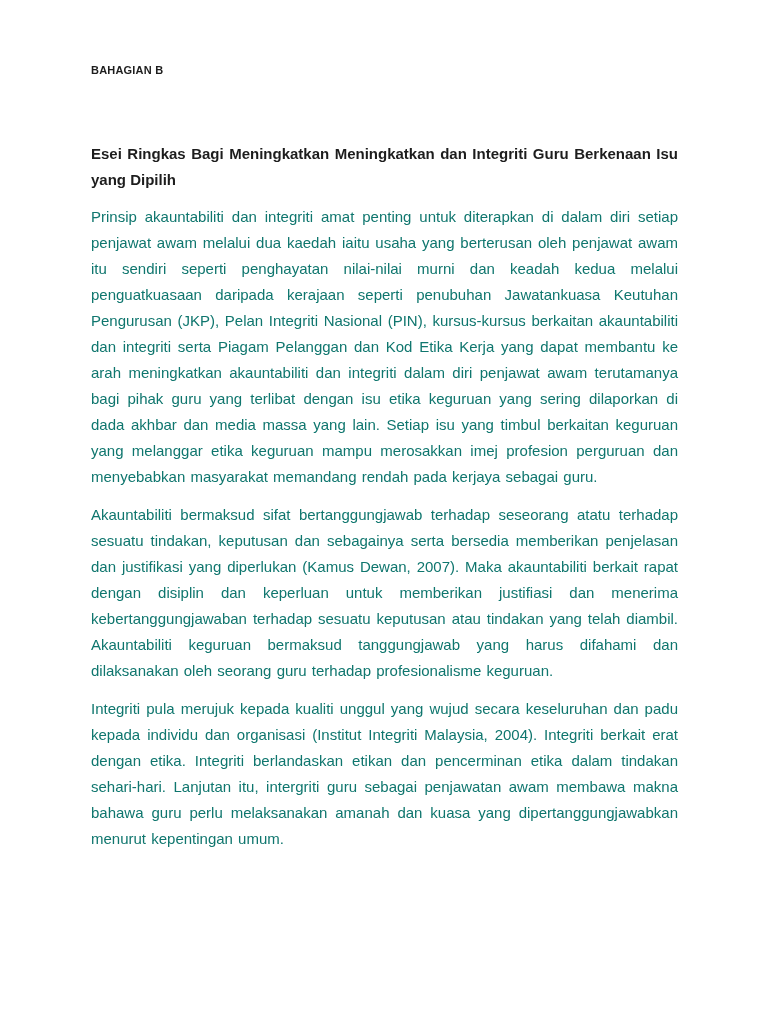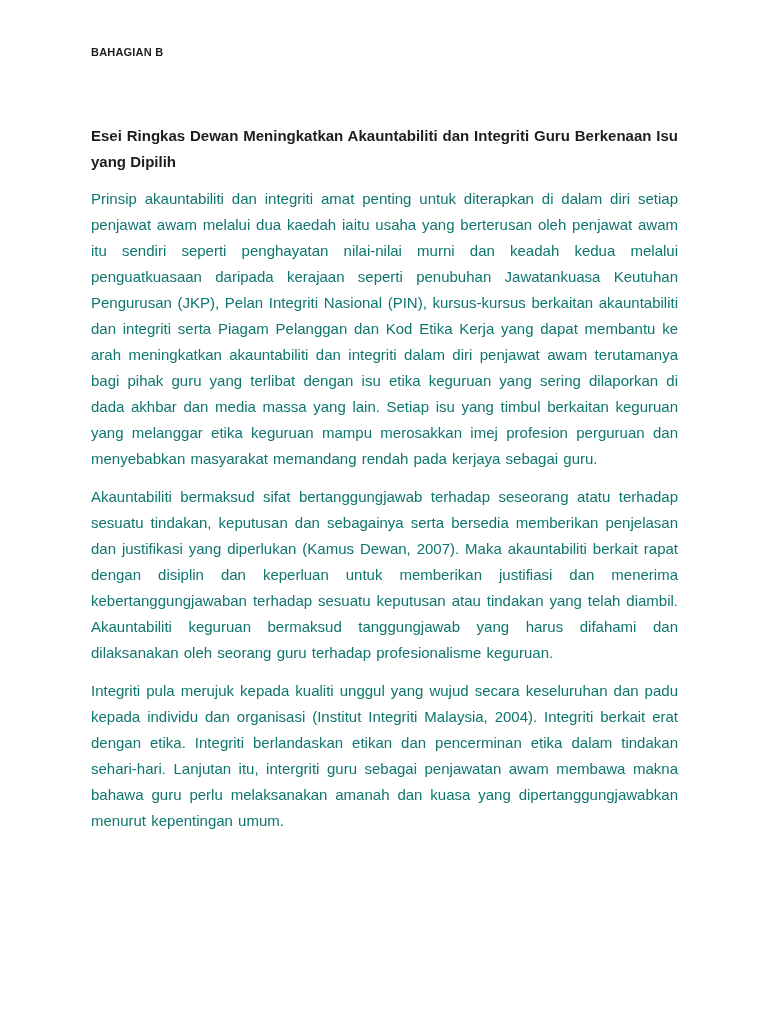--- a/index.html
+++ b/index.html
@@ -7,20 +7,21 @@
   body { width: 768px; height: 1024px; overflow: hidden; }
 
   .page {
     position: relative;
     width: 768px;
     height: 788px;
     background: #ffffff;
     font-family: "Liberation Sans", sans-serif;
     color: #212121;
     padding: 45px 90px 0 91px;
+    margin-top: 18px;
   }
 
   .section-label {
     font-size: 11px;
     font-weight: 700;
     line-height: 14px;
     letter-spacing: 0.2px;
     color: #1d1d1d;
   }
 
@@ -44,20 +45,20 @@
   }
 
   .body-text p:first-child { margin-top: 11px; }
 </style>
 </head>
 <body>
 
 <div class="page">
   <div class="section-label">BAHAGIAN B</div>
 
-  <h1 class="doc-title">Esei Ringkas Dewan Meningkatkan Akauntabiliti dan Integriti Guru Berkenaan Isu yang Dipilih</h1>
+  <h1 class="doc-title">Esei Ringkas Bagi Meningkatkan Meningkatkan dan Integriti Guru Berkenaan Isu yang Dipilih</h1>
 
   <div class="body-text">
     <p>Prinsip akauntabiliti dan integriti amat penting untuk diterapkan di dalam diri setiap penjawat awam melalui dua kaedah iaitu usaha yang berterusan oleh penjawat awam itu sendiri seperti penghayatan nilai-nilai murni dan keadah kedua melalui penguatkuasaan daripada kerajaan seperti penubuhan Jawatankuasa Keutuhan Pengurusan (JKP), Pelan Integriti Nasional (PIN), kursus-kursus berkaitan akauntabiliti dan integriti serta Piagam Pelanggan dan Kod Etika Kerja yang dapat membantu ke arah meningkatkan akauntabiliti dan integriti dalam diri penjawat awam terutamanya bagi pihak guru yang terlibat dengan isu etika keguruan yang sering dilaporkan di dada akhbar dan media massa yang lain. Setiap isu yang timbul berkaitan keguruan yang melanggar etika keguruan mampu merosakkan imej profesion perguruan dan menyebabkan masyarakat memandang rendah pada kerjaya sebagai guru.</p>
     <p>Akauntabiliti bermaksud sifat bertanggungjawab terhadap seseorang atatu terhadap sesuatu tindakan, keputusan dan sebagainya serta bersedia memberikan penjelasan dan justifikasi yang diperlukan (Kamus Dewan, 2007). Maka akauntabiliti berkait rapat dengan disiplin dan keperluan untuk memberikan justifiasi dan menerima kebertanggungjawaban terhadap sesuatu keputusan atau tindakan yang telah diambil. Akauntabiliti keguruan bermaksud tanggungjawab yang harus difahami dan dilaksanakan oleh seorang guru terhadap profesionalisme keguruan.</p>
     <p>Integriti pula merujuk kepada kualiti unggul yang wujud secara keseluruhan dan padu kepada individu dan organisasi (Institut Integriti Malaysia, 2004). Integriti berkait erat dengan etika. Integriti berlandaskan etikan dan pencerminan etika dalam tindakan sehari-hari. Lanjutan itu, intergriti guru sebagai penjawatan awam membawa makna bahawa guru perlu melaksanakan amanah dan kuasa yang dipertanggungjawabkan menurut kepentingan umum.</p>
   </div>
 </div>
 
 </body></html>

